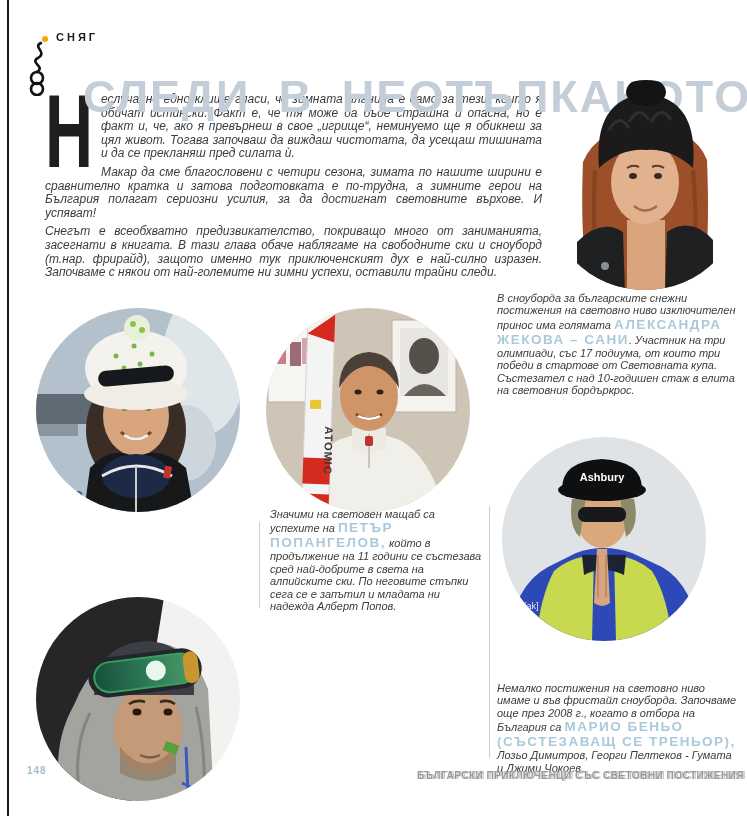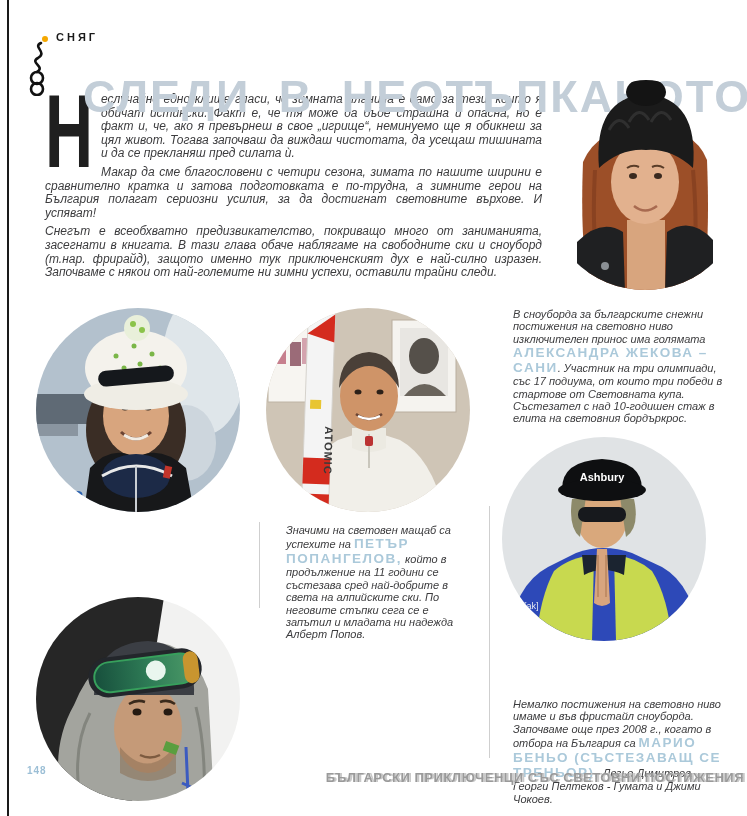--- a/index.html
+++ b/index.html
@@ -15,30 +15,30 @@
   
   .intro{position:absolute;left:45px;top:93px;width:497px;font-style:italic;
         font-size:12px;line-height:13.6px;text-align:justify;}
   .intro p{margin:0 0 5px 0;}
   .intro p.p3{margin-top:2px;}
   .dropcap{float:left;width:52px;height:78px;margin-right:4px;font-style:normal;
         font-size:104px;line-height:76px;font-weight:700;color:#1f1f1f;
         transform:scaleX(.64);transform-origin:left top;white-space:nowrap;}
   
   .col{position:absolute;font-style:italic;font-size:11px;line-height:12.4px;}
-  .col p{margin:16px;}
+  .col p{margin:0;}
   .ath-name{font-style:normal;font-weight:700;color:#abc9da;font-size:13.5px;
         letter-spacing:1.5px;line-height:15px;}
   .divider{position:absolute;width:1px;background:#cfcfcf;}
   
   .photo{position:absolute;z-index:2;}
   
   .page-number{position:absolute;left:27px;top:765px;font-size:10px;font-weight:700;
         letter-spacing:1px;color:#9cbfd6;}
-  .running-footer{position:absolute;right:3px;top:770px;font-size:13px;letter-spacing:.5px;
+  .running-footer{position:absolute;right:3px;top:770px;font-size:10px;letter-spacing:.5px;
         color:#9a9a9a;font-weight:700;text-shadow:2px 0 0 #c9c9c9;}
 </style>
 </head>
 <body>
 
 <div class="page">
   <div class="left-rule"></div>
 
   <svg class="trail-icon" width="30" height="62" viewBox="0 0 30 62">
     <circle cx="21" cy="5" r="3" fill="#f5a800"></circle>

